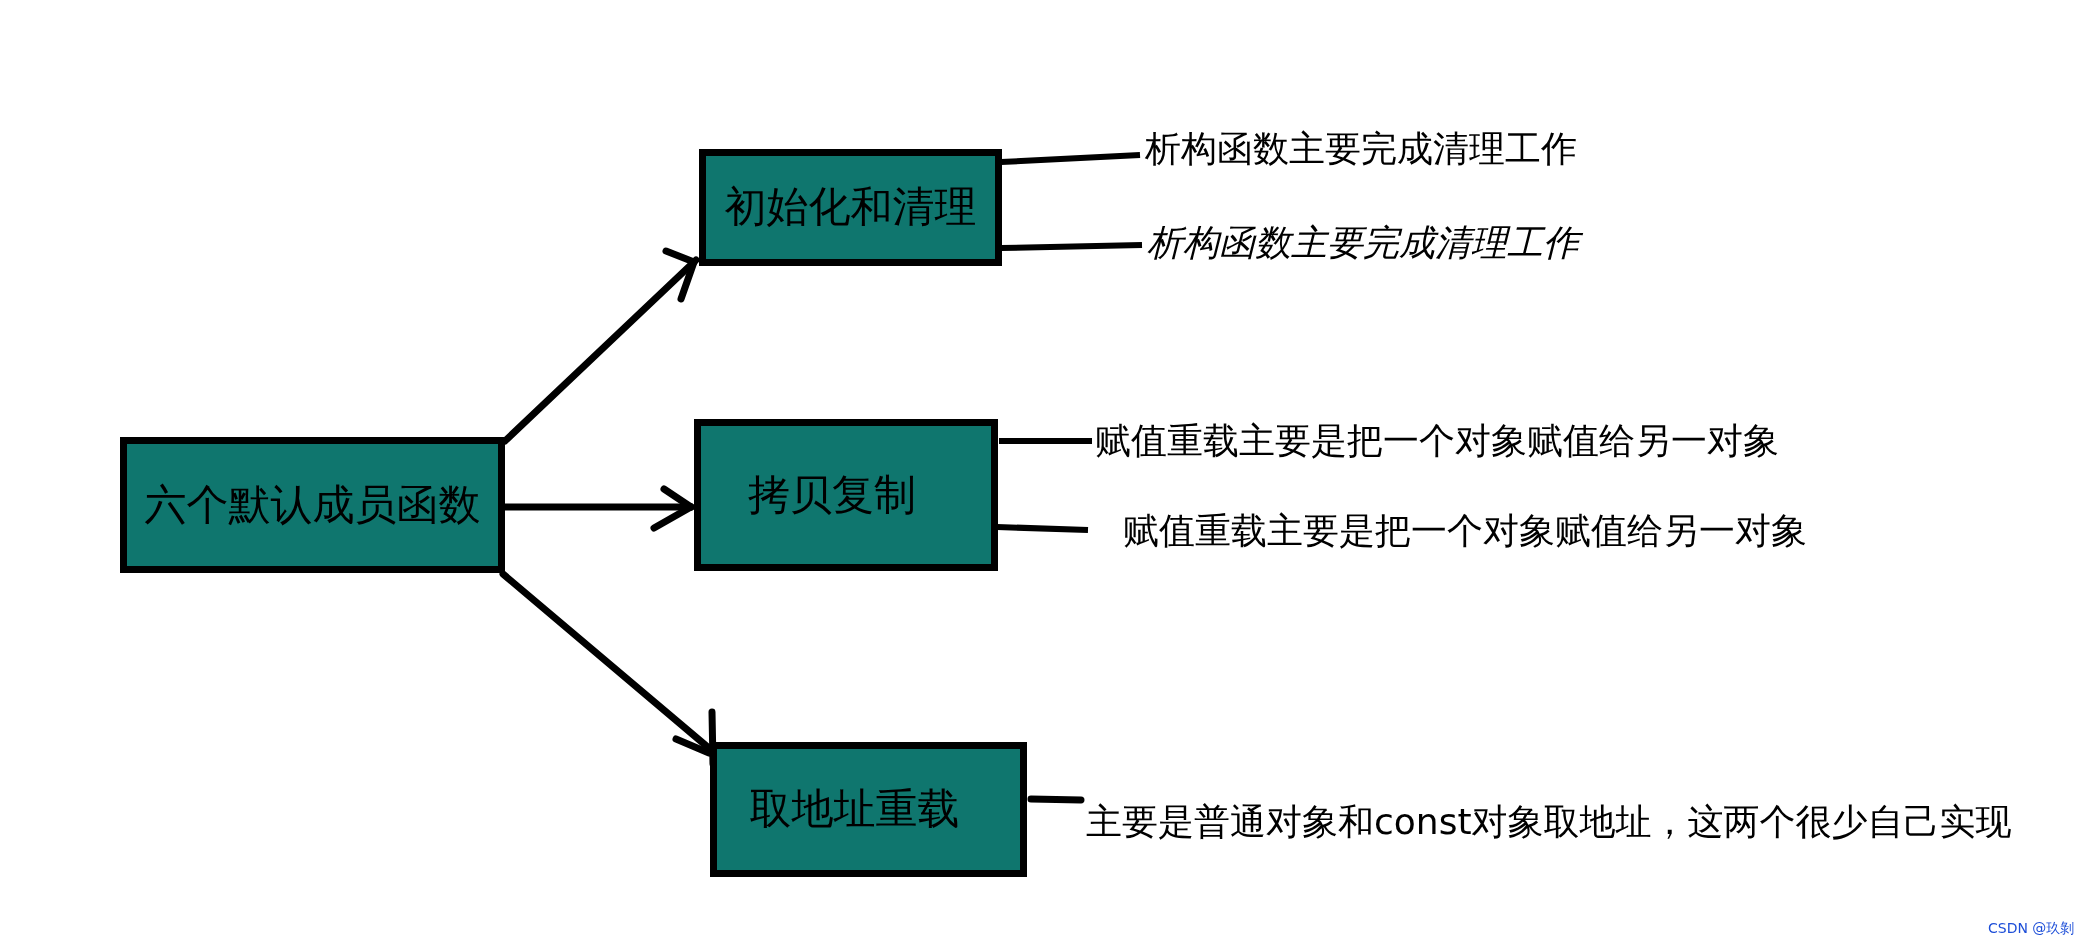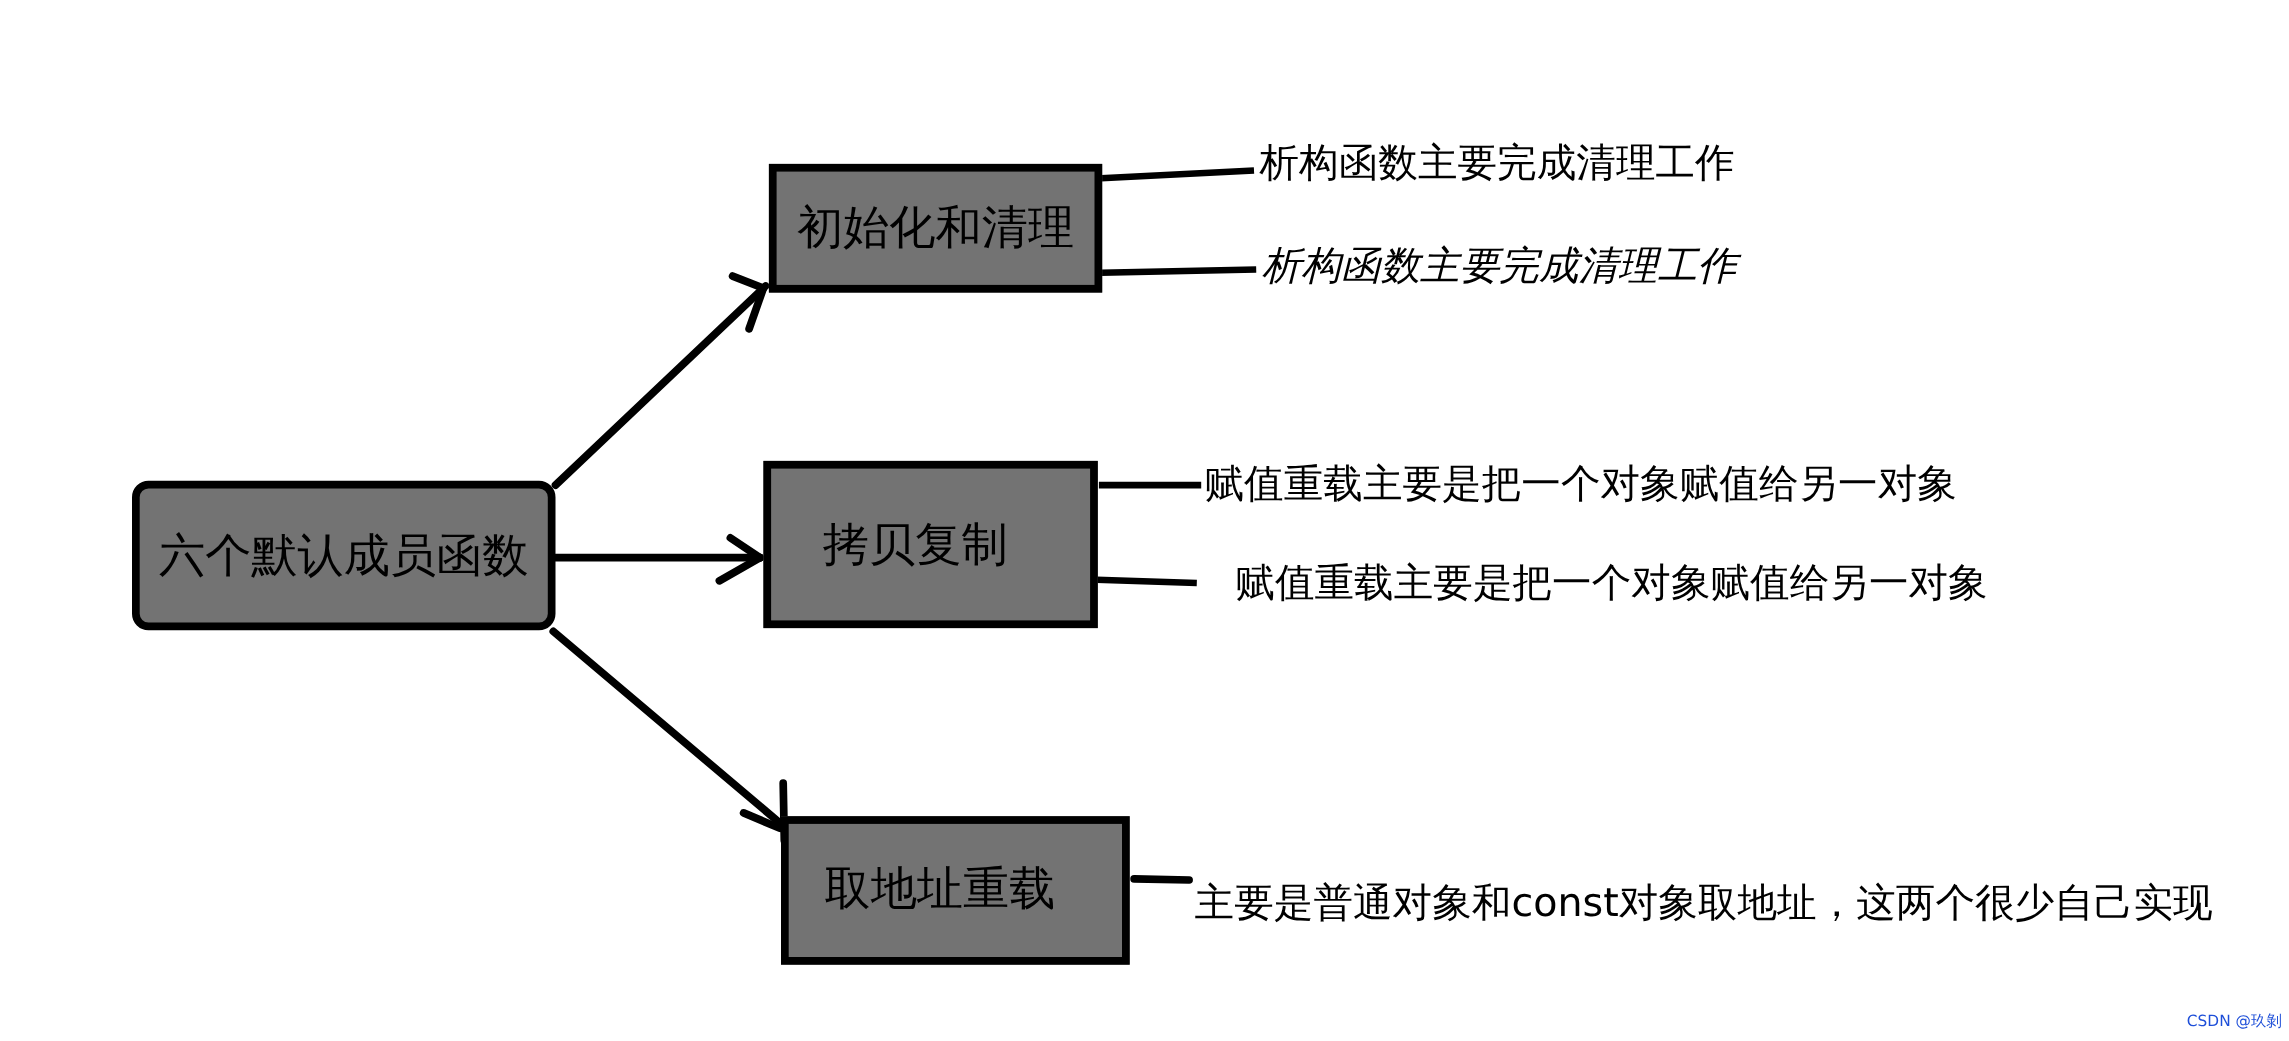--- a/index.html
+++ b/index.html
@@ -18,34 +18,34 @@
   .lines {
     position: absolute;
     left: 0;
     top: 0;
     width: 2081px;
     height: 946px;
   }
   .node {
     position: absolute;
     border: 7px solid #000000;
-    background: #737373;
+    background: #0f766e;
     box-sizing: border-box;
     display: flex;
     align-items: center;
     justify-content: center;
     color: #000000;
   }
   .node-label {
     font-size: 42px;
     line-height: 1.1;
     white-space: nowrap;
     color: #000000;
   }
-  .box-root  { left: 120px; top: 437px; width: 385px; height: 136px; border-radius: 15px; }
+  .box-root  { left: 120px; top: 437px; width: 385px; height: 136px; }
   .box-init  { left: 699px; top: 149px; width: 303px; height: 117px; }
   .box-copy  { left: 694px; top: 419px; width: 304px; height: 152px; }
   .box-addr  { left: 710px; top: 742px; width: 317px; height: 135px; }
   .box-copy .node-label { margin-right: 28px; }
   .box-addr .node-label { margin-right: 28px; font-family: Liberation Serif, serif; }
   .note {
     position: absolute;
     font-size: 36px;
     line-height: 44px;
     white-space: nowrap;

